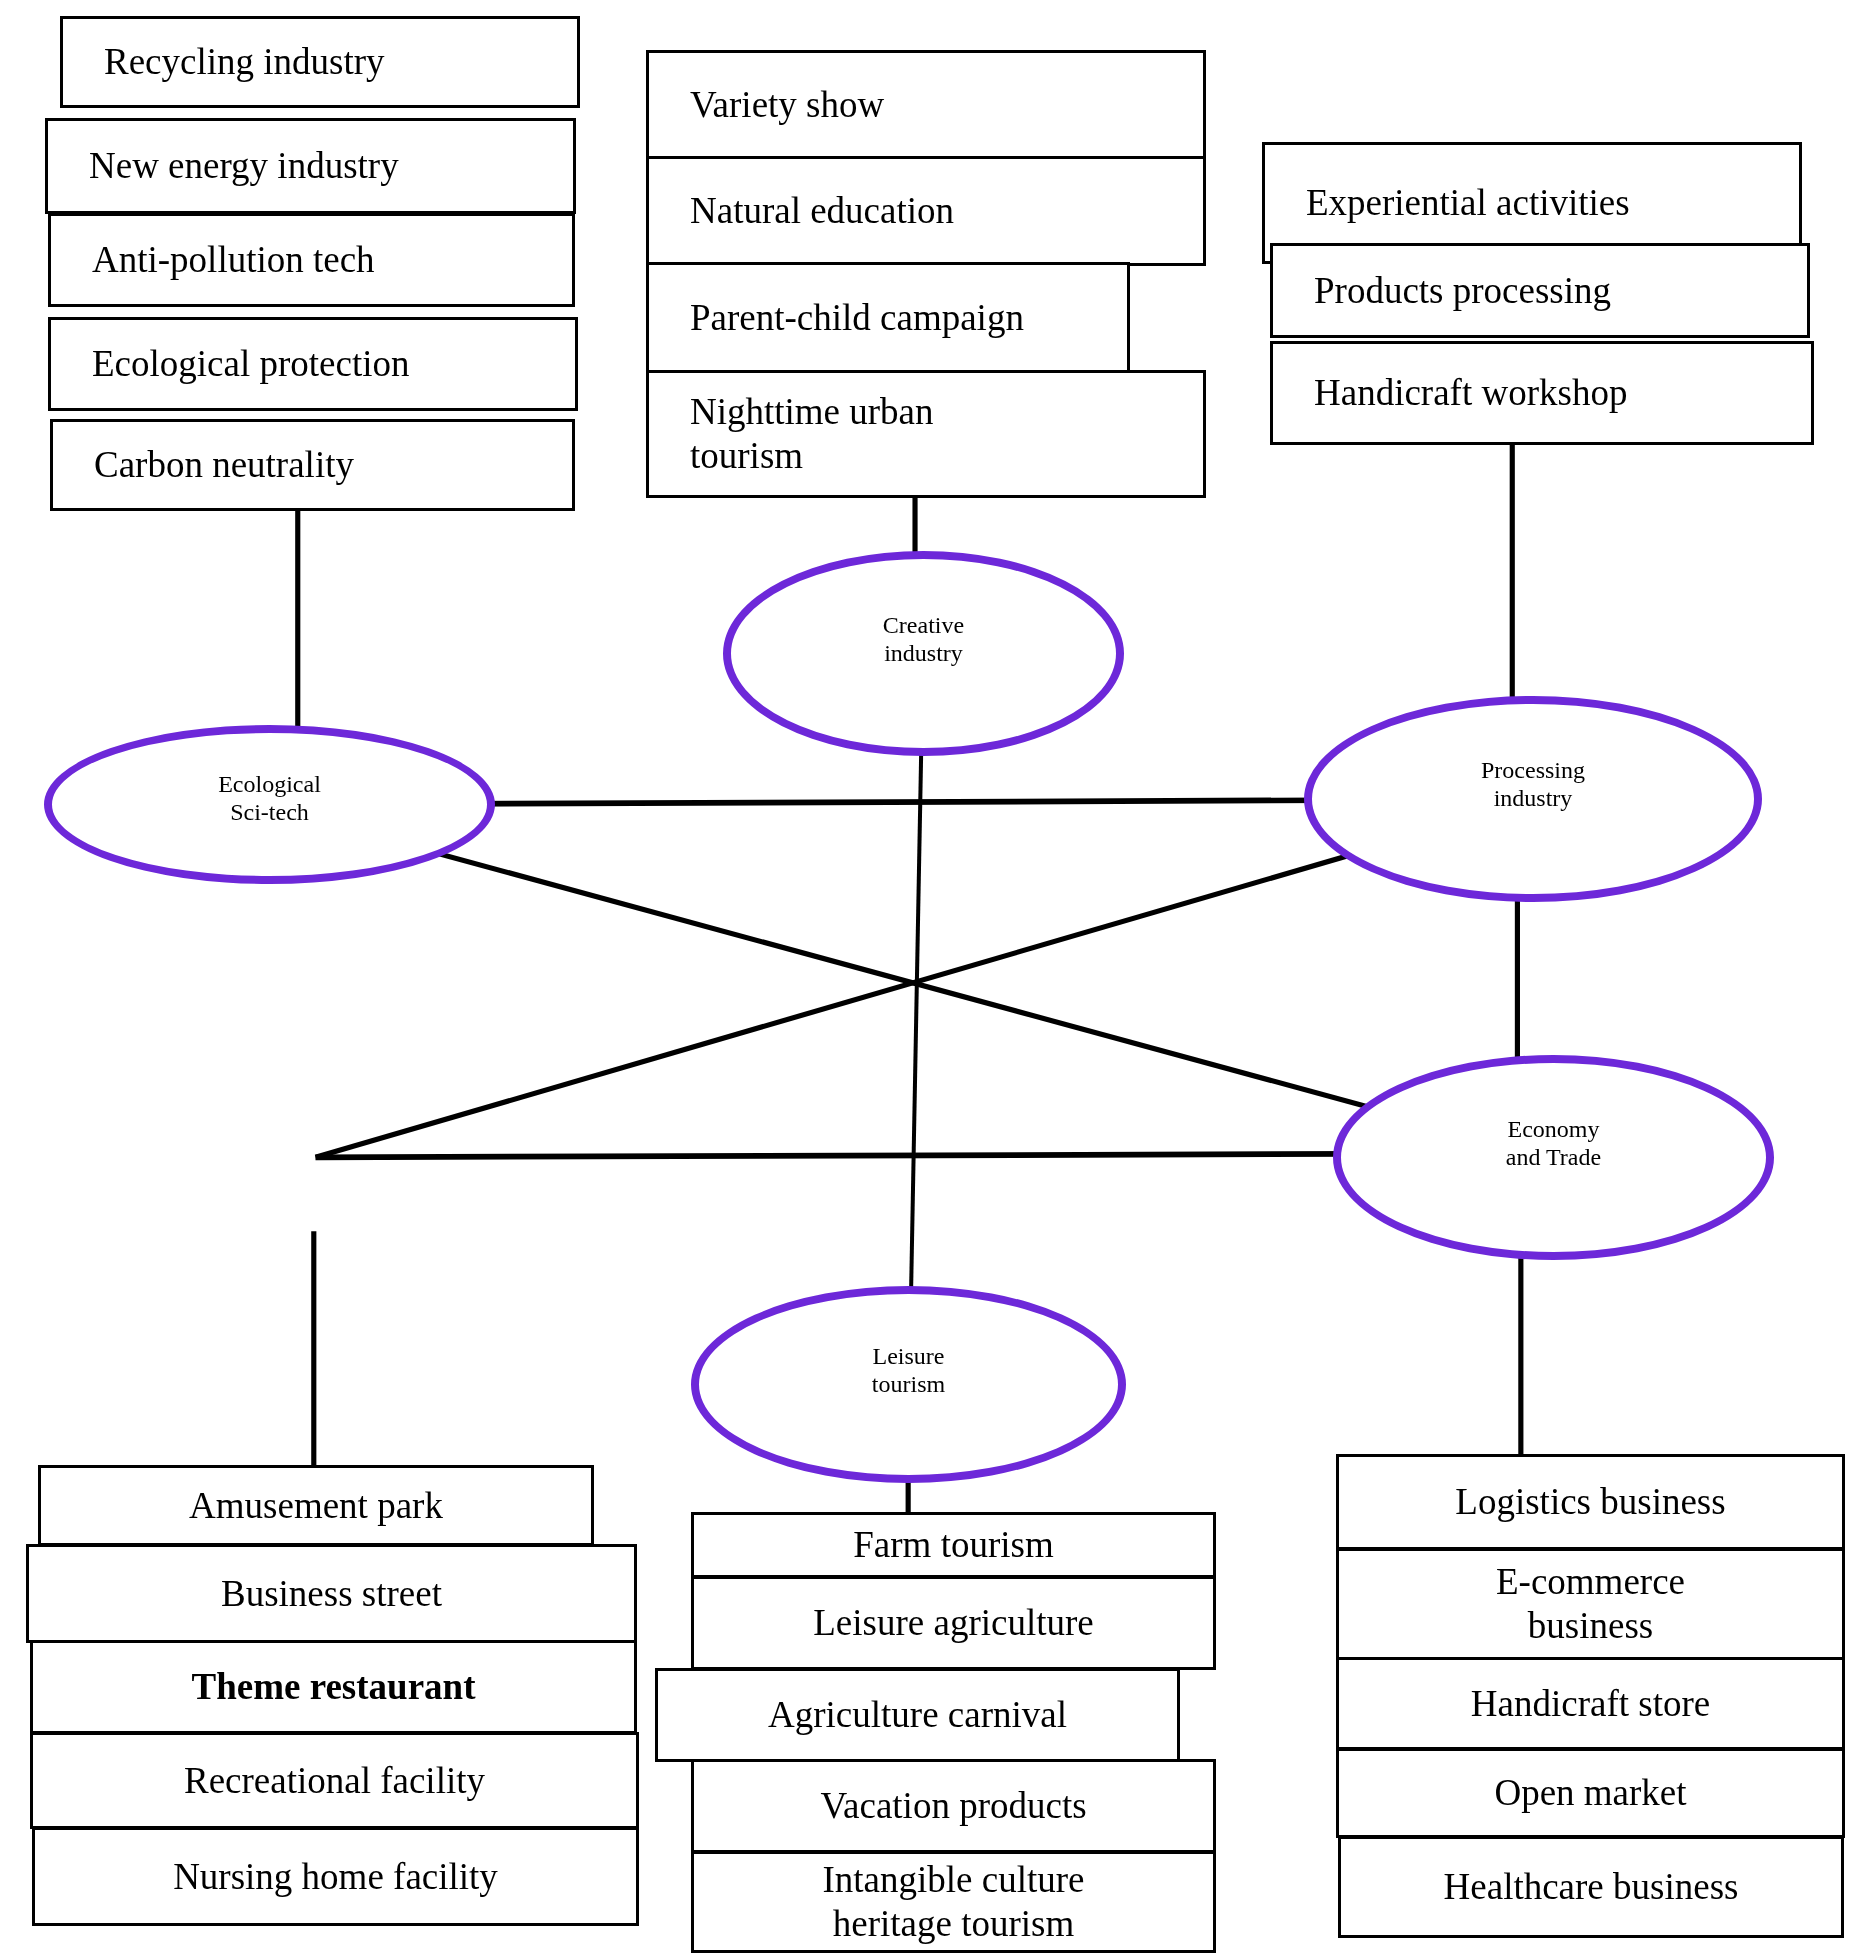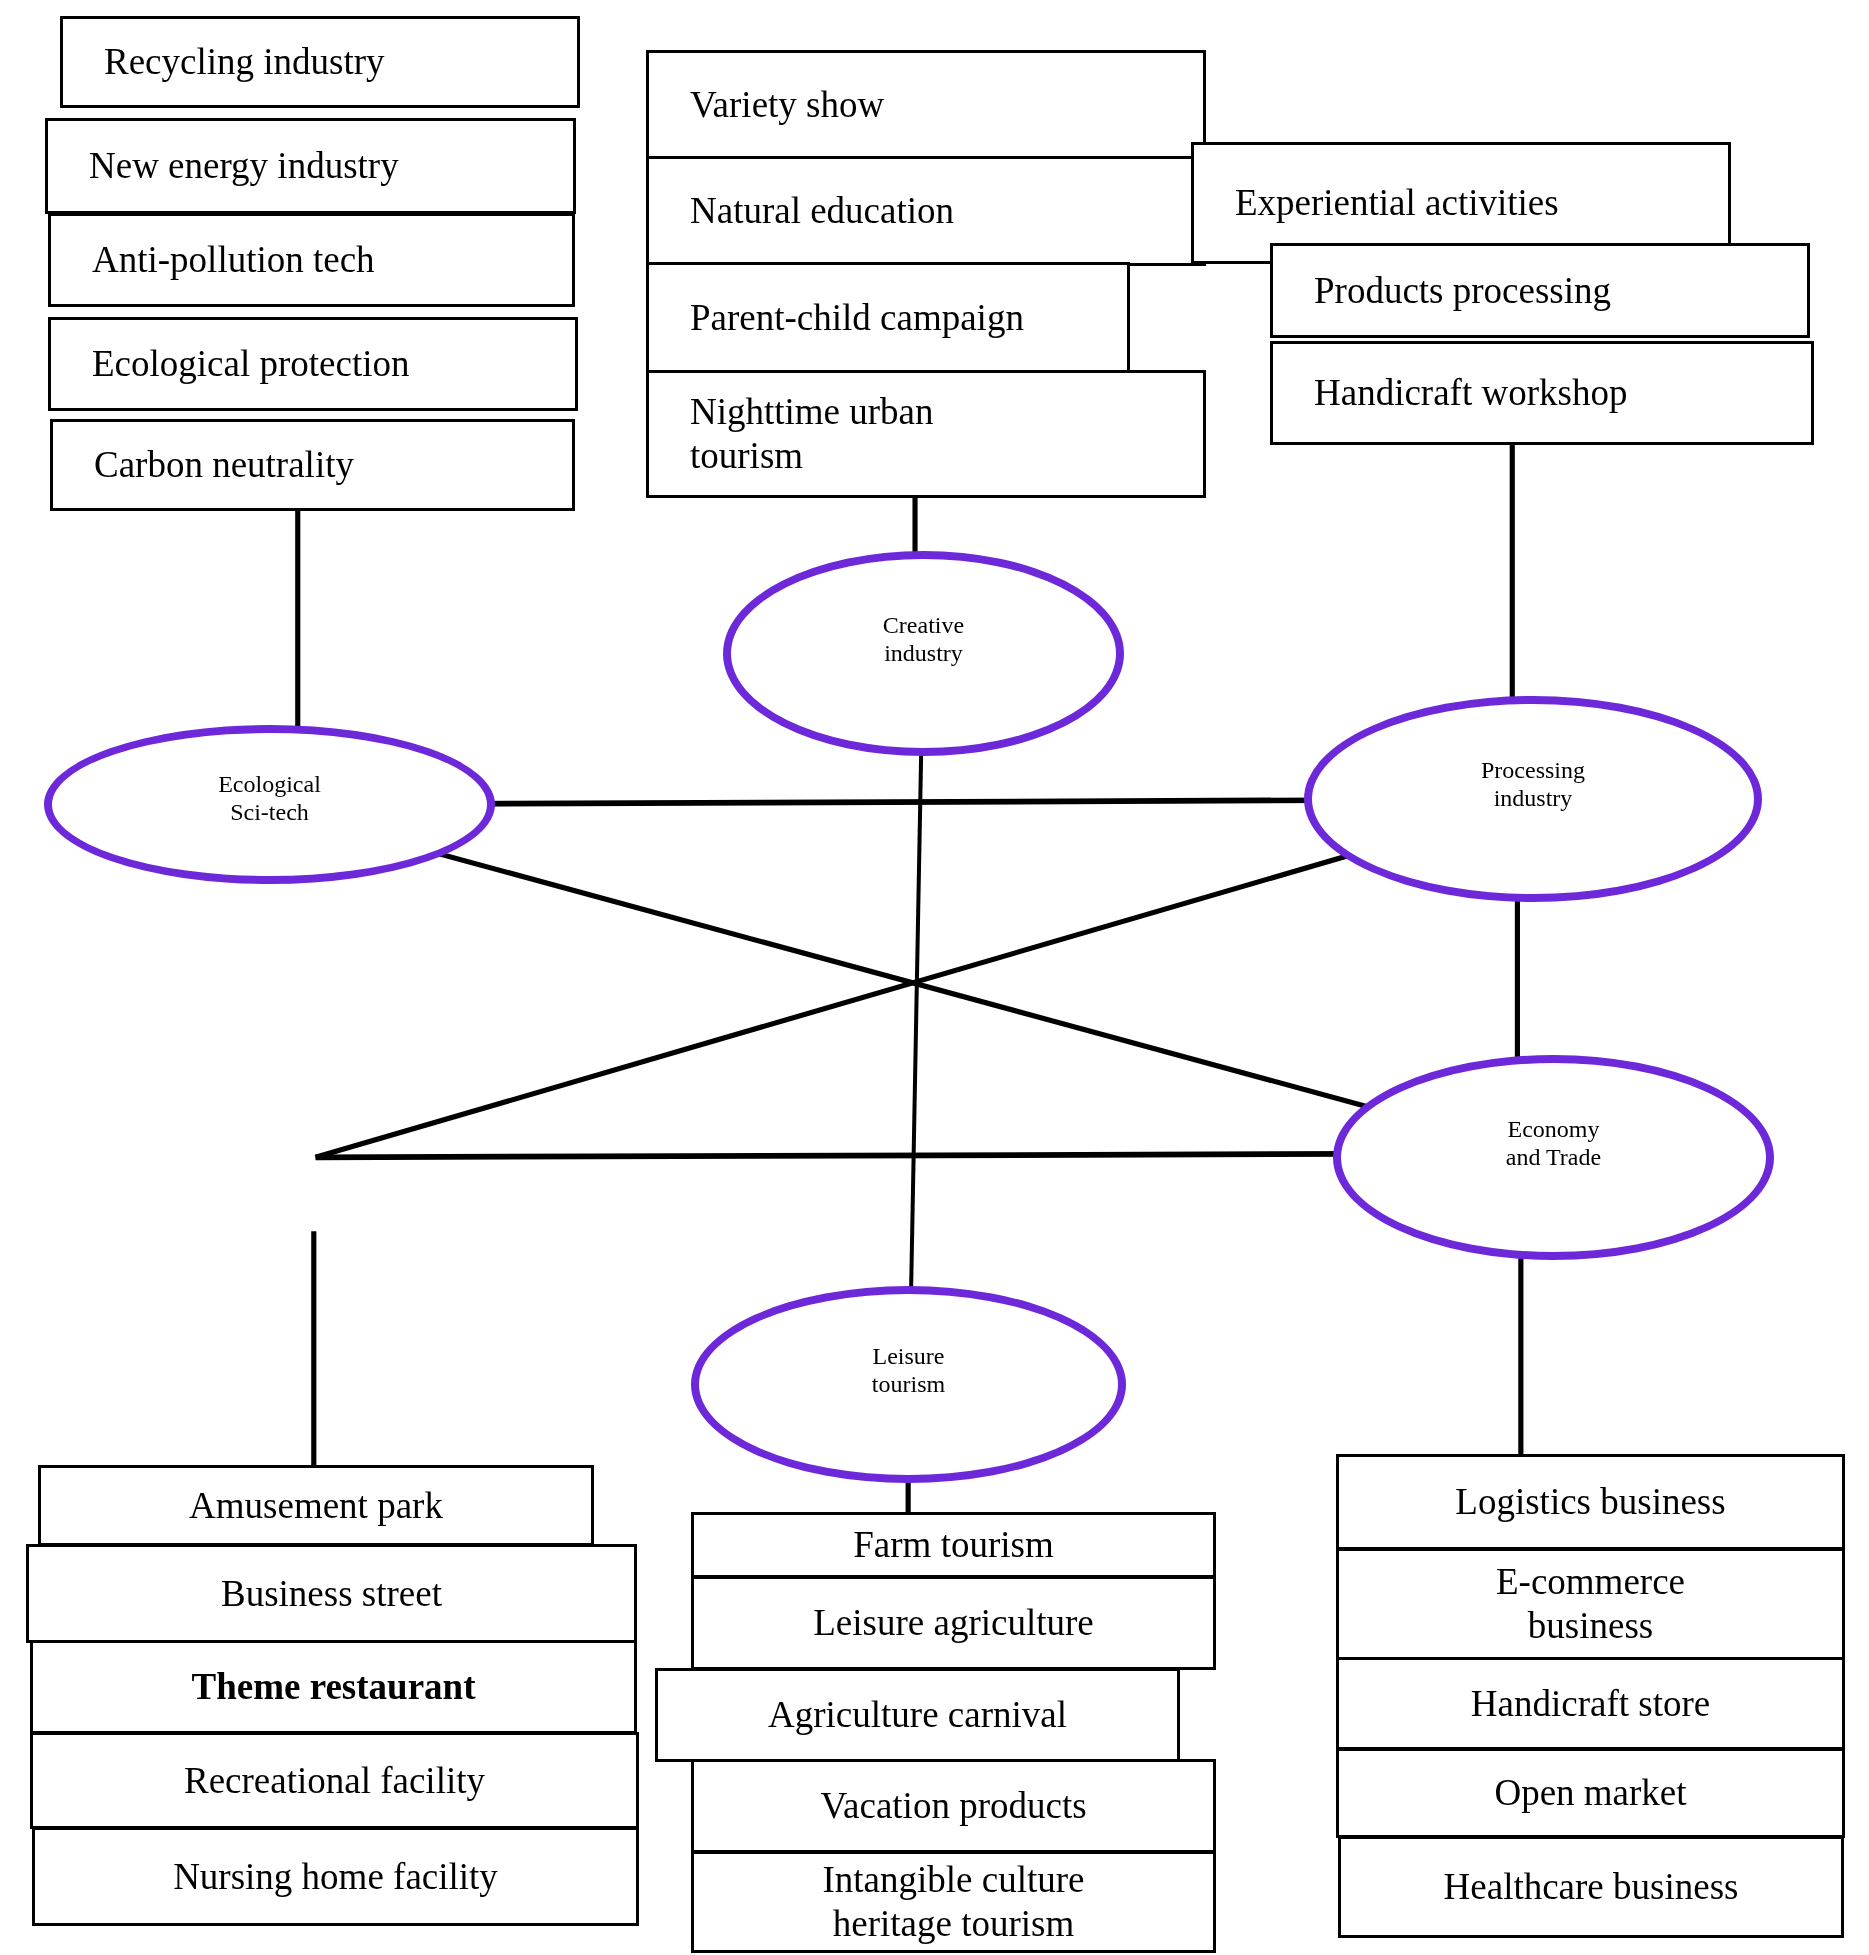--- a/index.html
+++ b/index.html
@@ -85,21 +85,21 @@
     <div class="box leftal" style="left:646px; top:156px; width:560px; height:110px;">
       <span>Natural education</span></div>
     <div class="box leftal" style="left:646px; top:262px; width:484px; height:111px;font-family:Liberation Serif, serif;">
       <span>Parent-child campaign</span></div>
     <div class="box leftal" style="left:646px; top:370px; width:560px; height:128px;">
       <span>Nighttime urban
 tourism</span></div>
   </div>
 
   <div>
-    <div class="box leftal" style="left:1191px; top:142px; width:540px; height:122px;">
+    <div class="box leftal" style="left:1262px; top:142px; width:540px; height:122px;">
       <span>Experiential activities</span></div>
     <div class="box leftal" style="left:1270px; top:243px; width:540px; height:95px;">
       <span>Products processing</span></div>
     <div class="box leftal" style="left:1270px; top:341px; width:544px; height:104px;">
       <span>Handicraft workshop</span></div>
   </div>
 
   <div>
     <div class="box center" style="left:38px; top:1465px; width:556px; height:81px;">
       <span>Amusement park</span></div>

